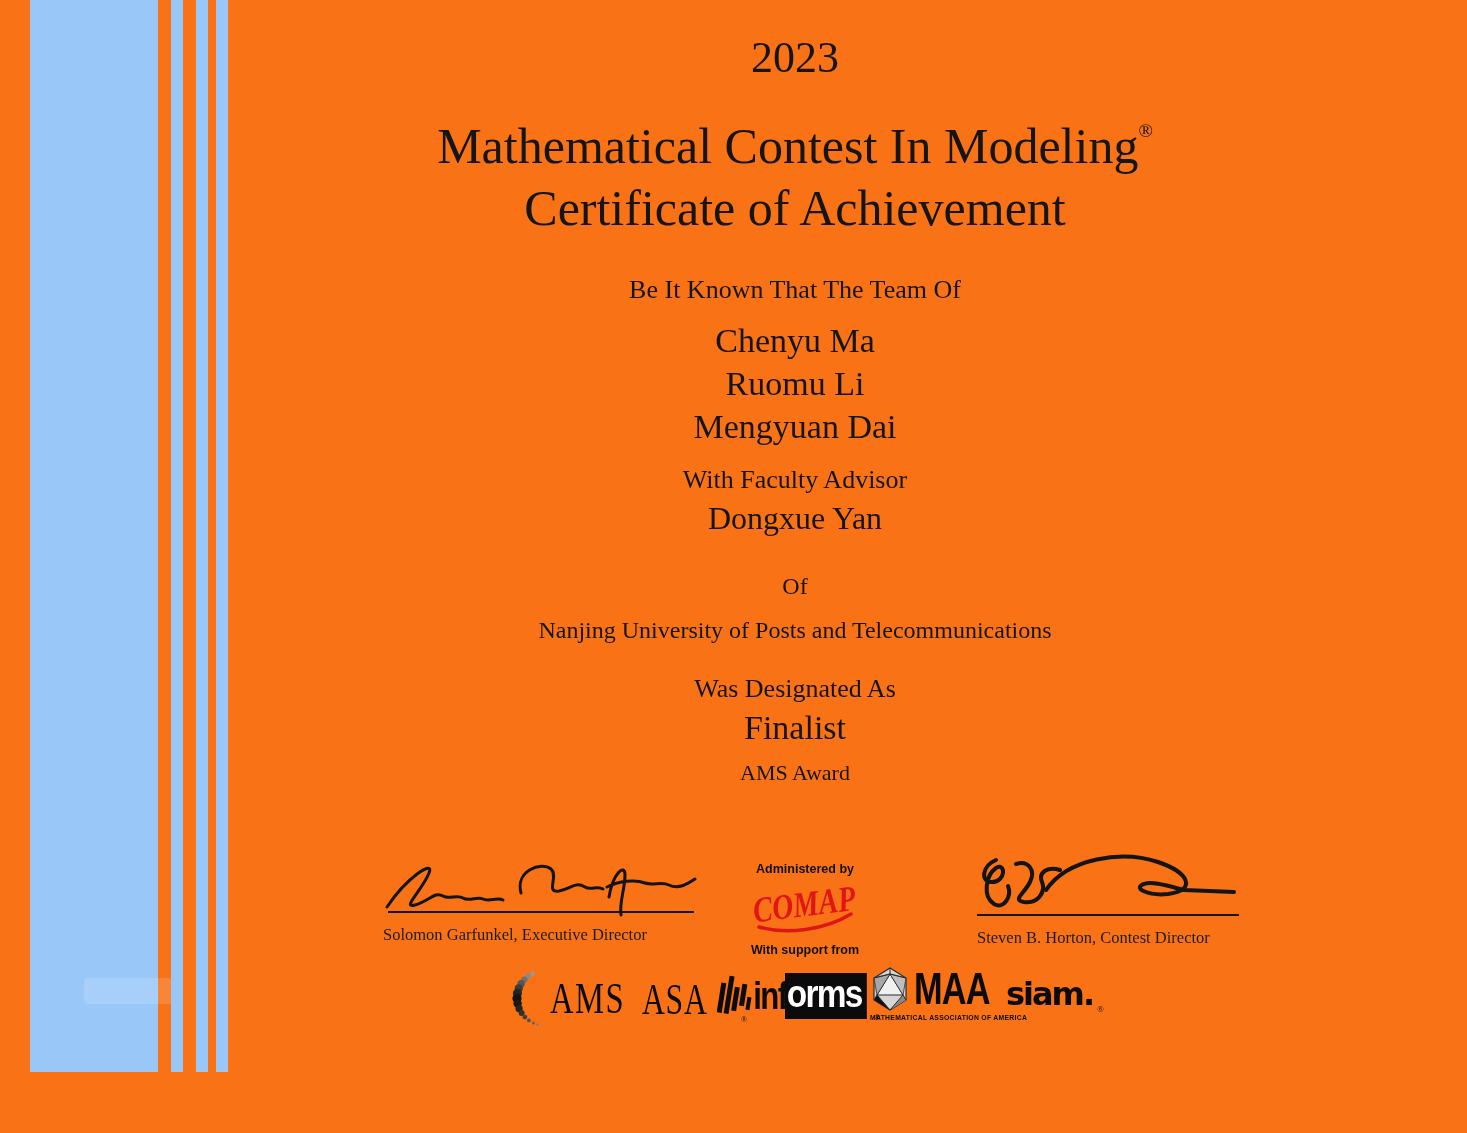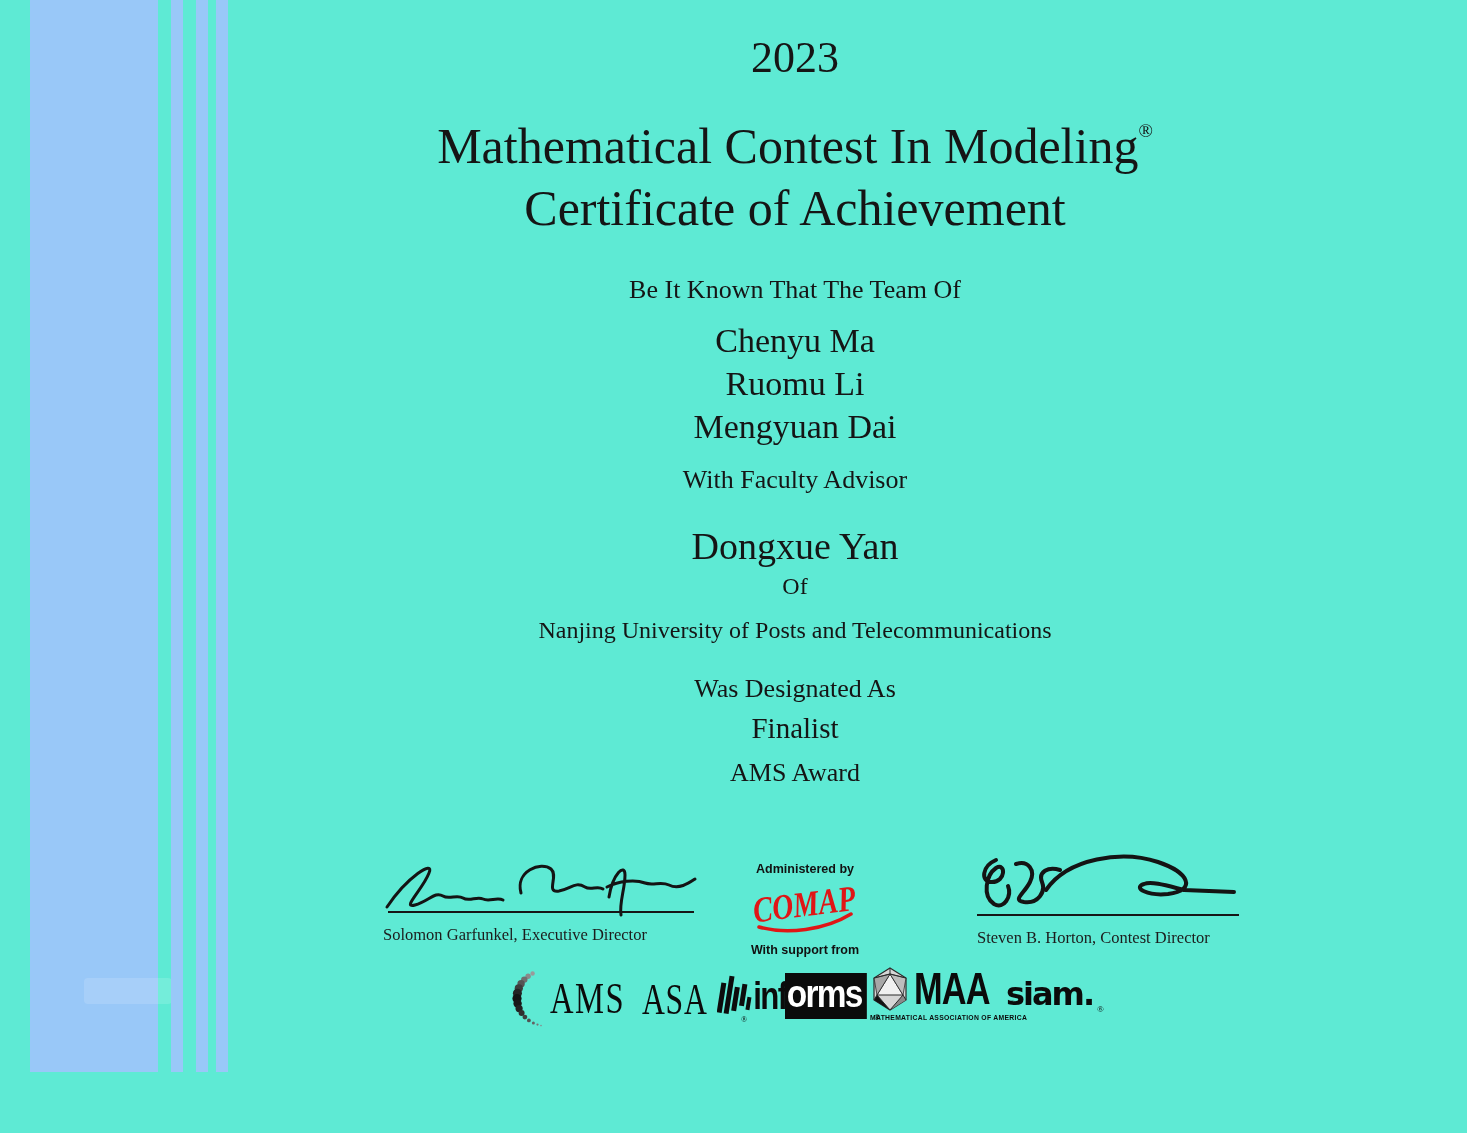--- a/index.html
+++ b/index.html
@@ -6,21 +6,21 @@
     --stripe-blue: #99c8f8;
     --comap-red: #e01616;
     --text-black: #151515;
   }
   * { margin: 0; padding: 0; box-sizing: border-box; }
   html, body { background: #ffffff; }
   .page {
     position: relative;
     width: 1467px;
     height: 1133px;
-    background: #5eead4;
+    background: #f97316;
     overflow: hidden;
     font-family: "Liberation Serif", serif;
     color: var(--text-black);
   }
 
   
   .band { position: absolute; top: 0; height: 1072px; background: var(--stripe-blue); }
   .band-main { left: 30px; width: 128px; }
   .stripe-1 { left: 171px; width: 12px; }
   .stripe-2 { left: 196px; width: 12px; }
@@ -34,26 +34,26 @@
   .center-col { position: absolute; left: 225px; top: 0; width: 1140px; height: 1133px; }
   .center-col > div { position: absolute; width: 100%; text-align: center; }
 
   .year        { top: 33px;  font-size: 44px; line-height: 50px; }
   .title       { top: 102px; font-size: 50px; line-height: 58px; }
   .title sup   { font-size: 19px; vertical-align: 26px; letter-spacing: 0; }
   .subtitle    { top: 179px; font-size: 50px; line-height: 58px; }
   .team-intro  { top: 275px; font-size: 26px; line-height: 30px; }
   .members     { top: 319px; font-size: 34px; line-height: 43px; }
   .advisor-label { top: 465px; font-size: 26px; line-height: 30px; }
-  .advisor-name  { top: 526px; font-size: 38px; line-height: 40px; }
+  .advisor-name  { top: 498px; font-size: 32px; line-height: 40px; }
   .of-label      { top: 572px; font-size: 24px; line-height: 28px; }
   .institution   { top: 607px; font-size: 24px; line-height: 46px; }
   .designation-label { top: 674px; font-size: 26px; line-height: 30px; }
-  .designation   { top: 708px; font-size: 29px; line-height: 40px; }
-  .award         { top: 753px; font-size: 26px; line-height: 40px; }
+  .designation   { top: 708px; font-size: 34px; line-height: 40px; }
+  .award         { top: 753px; font-size: 22px; line-height: 40px; }
 
   
   .sig-svg { position: absolute; }
   .sig-left-svg  { left: 383px; top: 853px; }
   .sig-right-svg { left: 972px; top: 848px; }
   .sig-line { position: absolute; height: 2px; background: #161616; }
   .sig-line-left  { left: 388px; top: 911px; width: 306px; }
   .sig-line-right { left: 977px; top: 914px; width: 262px; }
   .sig-caption {
     position: absolute; font-size: 16.5px; color: #1c1c1c;

